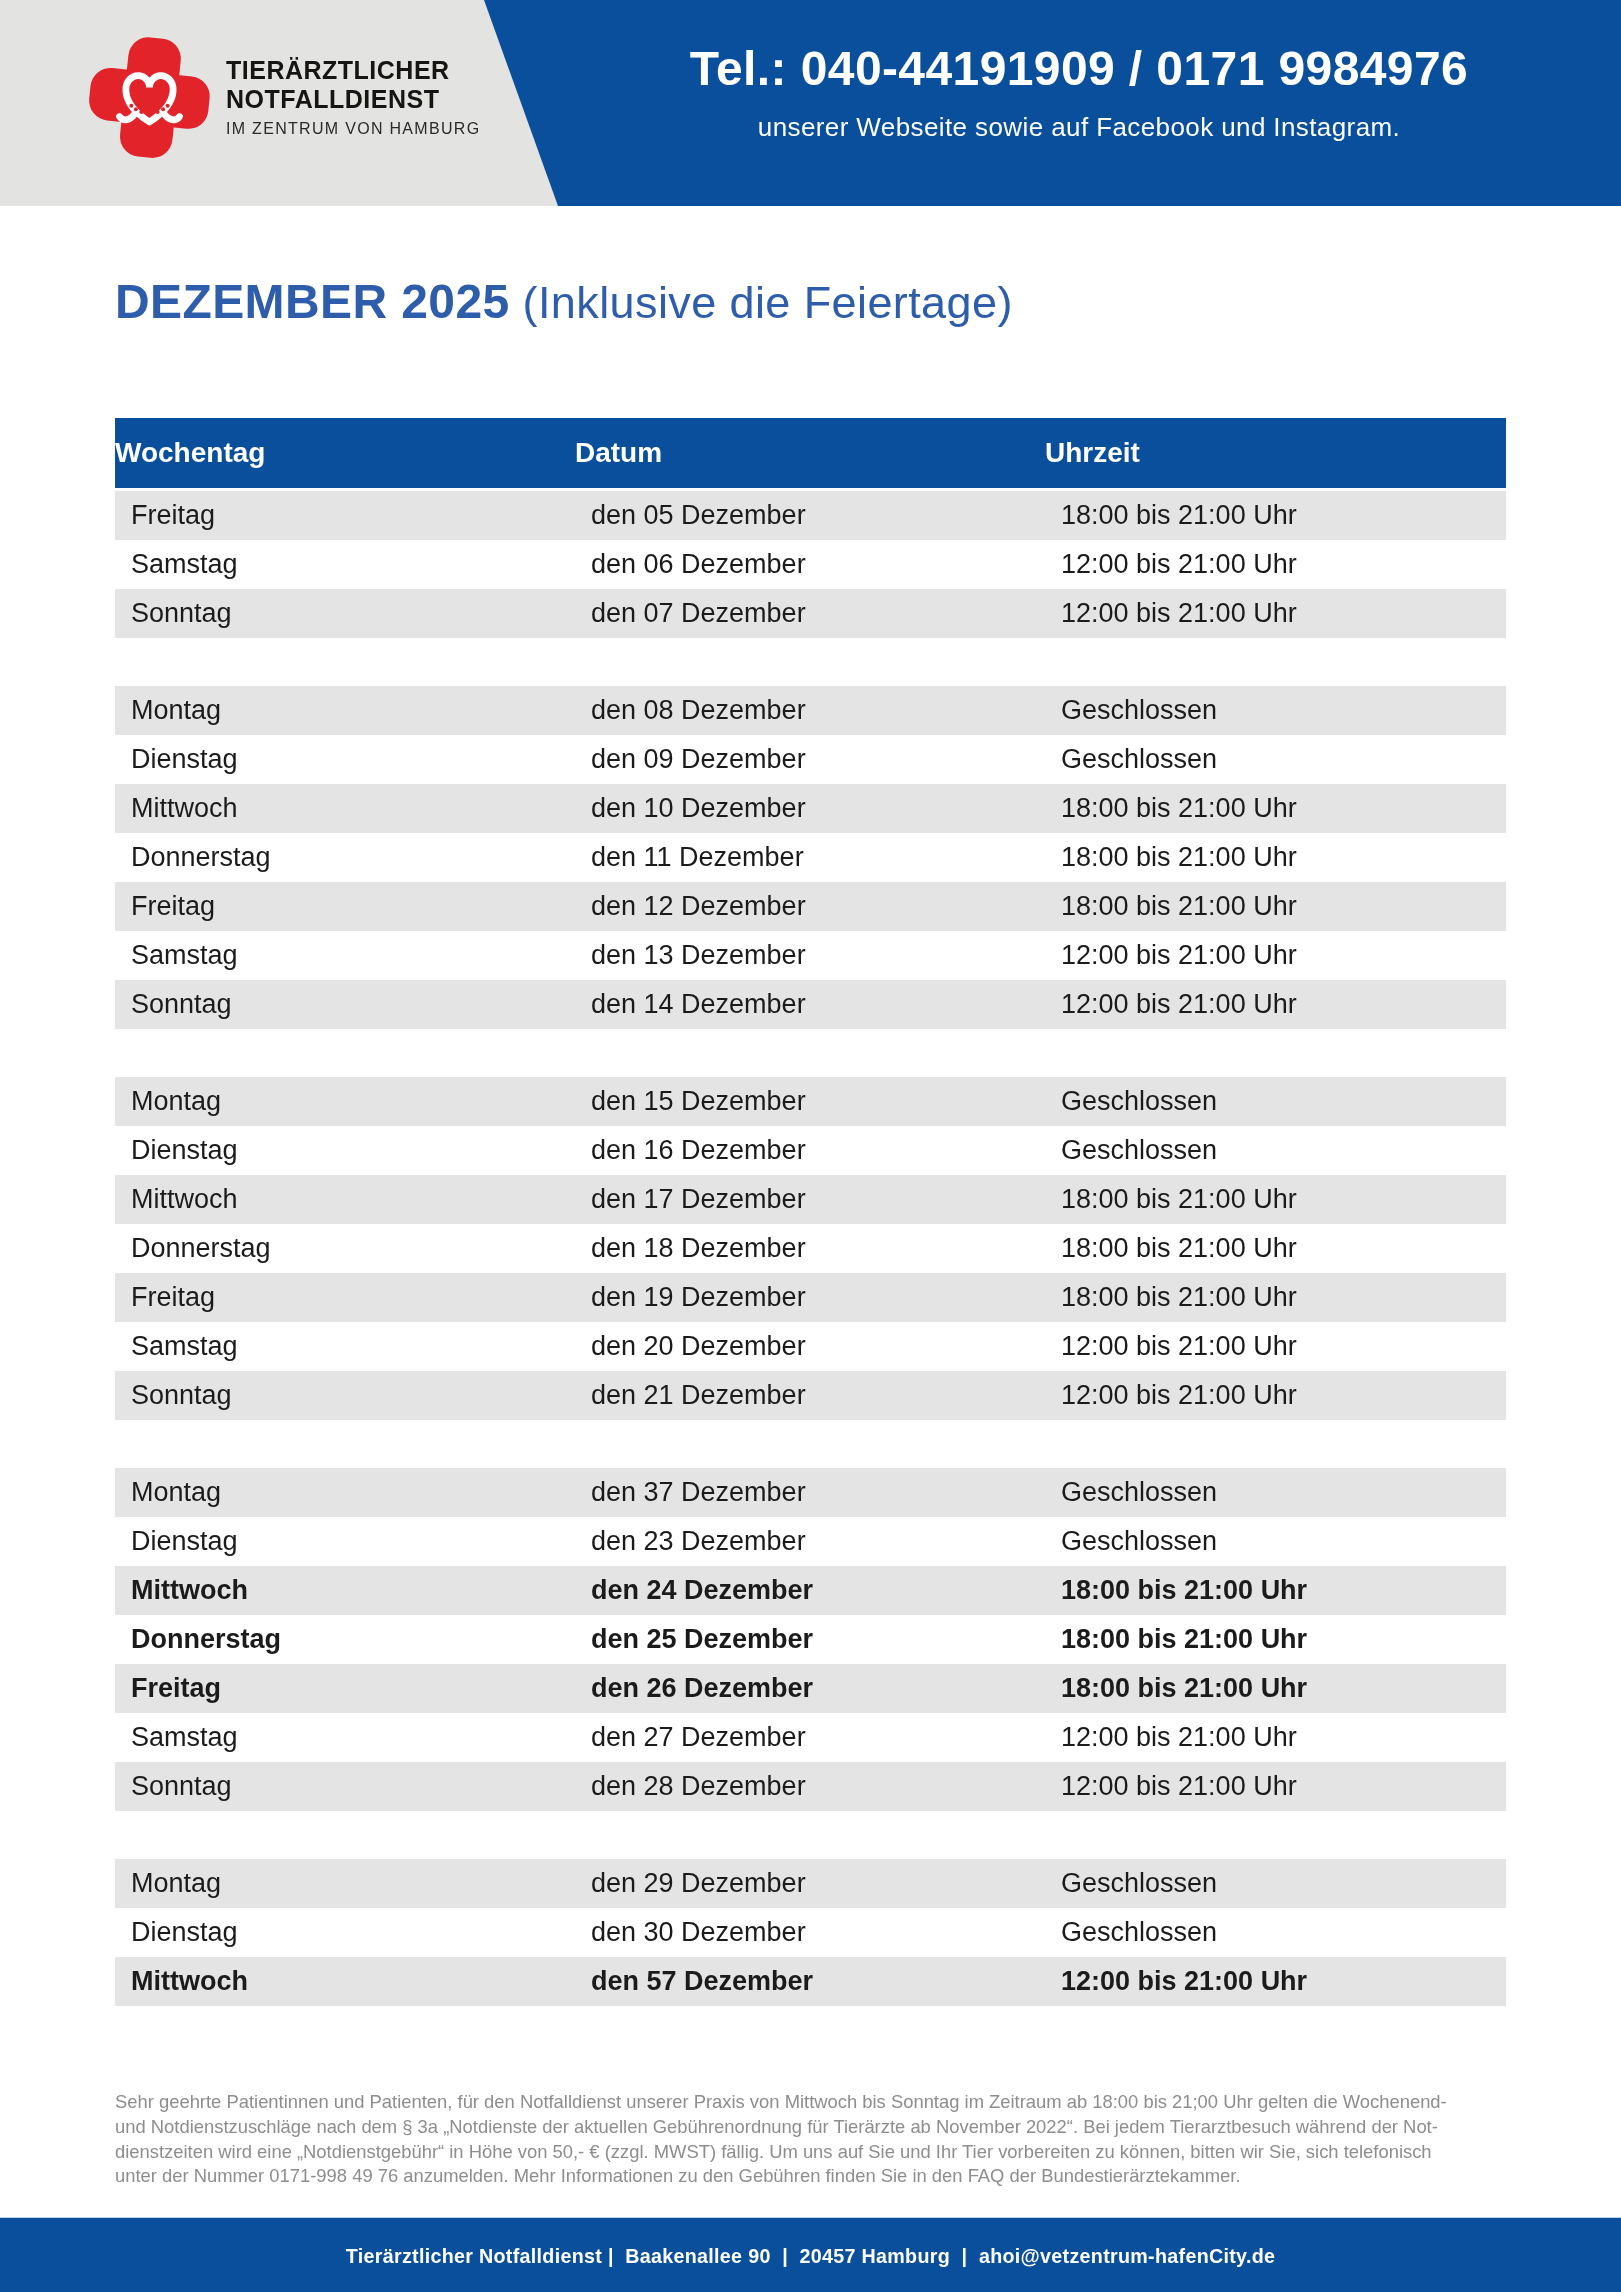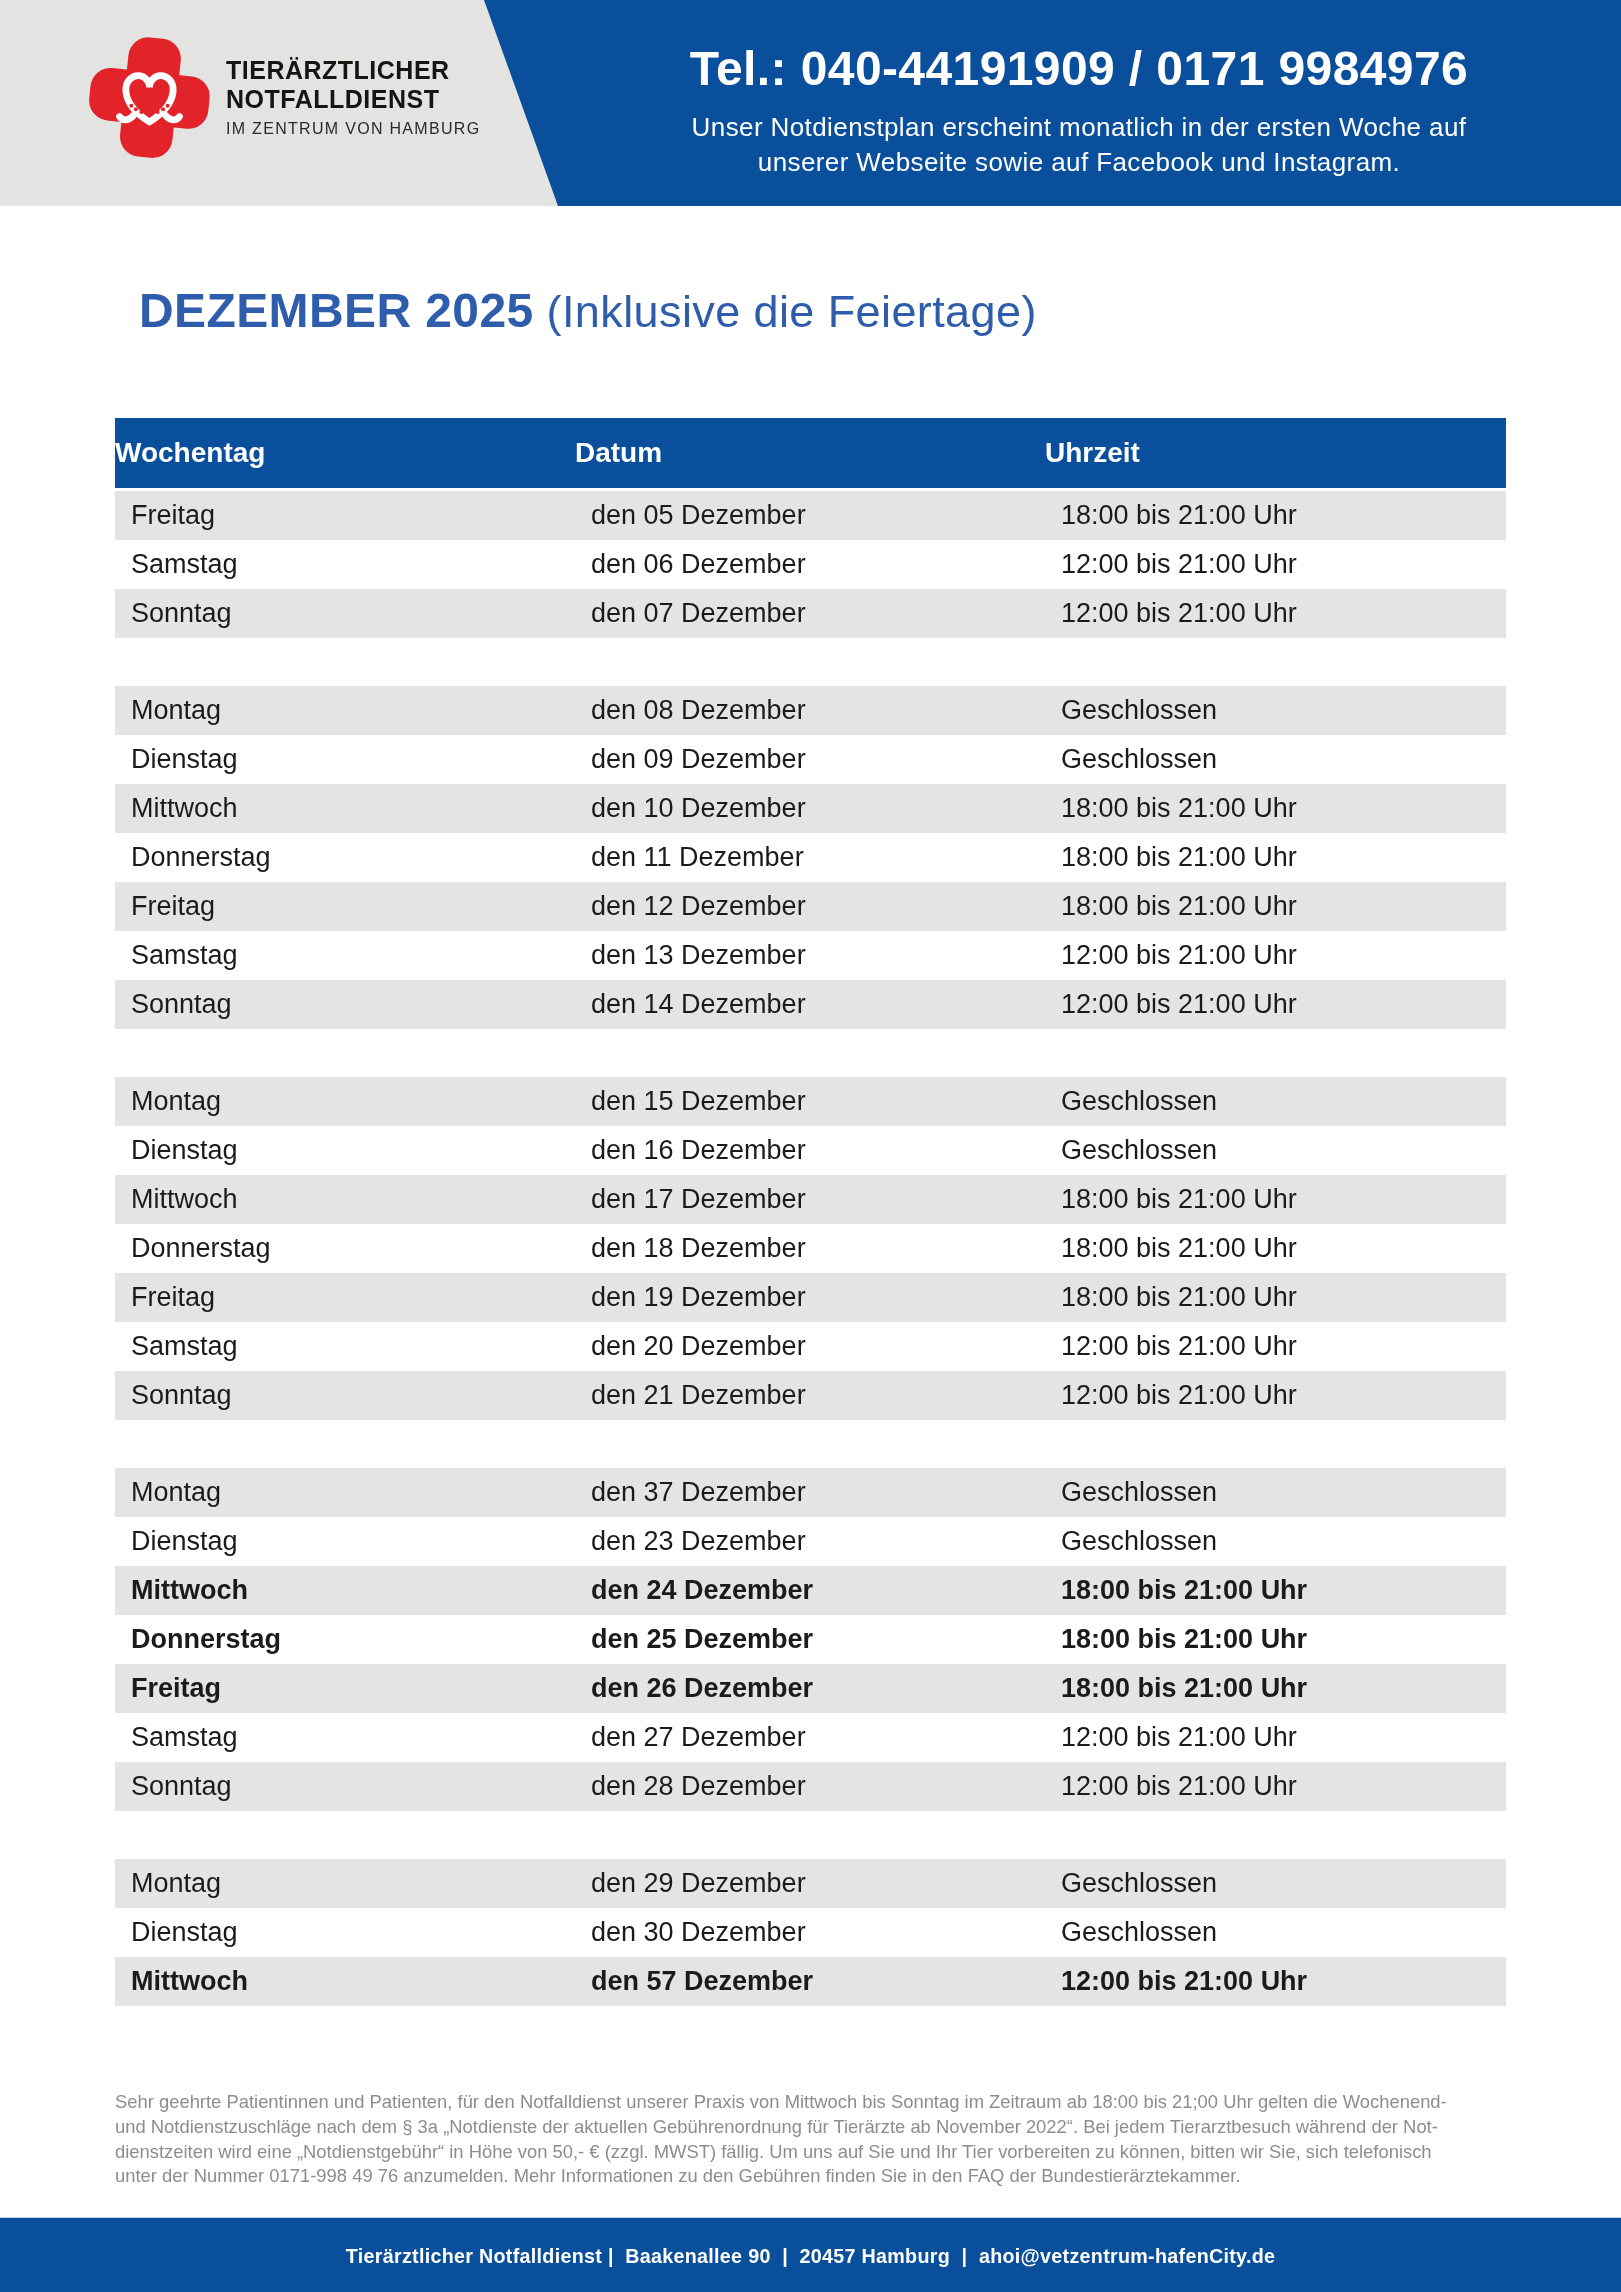--- a/index.html
+++ b/index.html
@@ -14,21 +14,21 @@
   .logo-text{position:absolute;left:226px;top:56px;color:#171512;}
   .logo-l1,.logo-l2{font-size:25px;font-weight:bold;letter-spacing:0.5px;line-height:29px;}
   .logo-l3{font-size:16px;font-weight:400;color:#2a2a28;letter-spacing:1.3px;margin-top:6.3px;}
   .phone-wrap{position:absolute;left:564px;top:0;width:1030px;height:206px;text-align:center;color:#ffffff;}
   .phone{margin-top:41px;font-size:48px;font-weight:bold;letter-spacing:0.4px;}
   .phone-note{margin-top:14.3px;font-size:26px;line-height:35px;letter-spacing:0.4px;}
 
   
   .title{position:absolute;left:115px;top:262px;color:#2e5dab;}
   .title-l1{font-size:48px;font-weight:800;line-height:50px;letter-spacing:0.4px;}
-  .title-l2{margin-top:12.5px;font-size:48px;line-height:71px;letter-spacing:0.4px;margin-left:24px;}
+  .title-l2{margin-top:12.5px;font-size:48px;line-height:54px;letter-spacing:0.4px;}
   .title-l2 .strong{font-weight:800;}
   .title-l2 .light{font-weight:400;font-size:45px;}
 
   
   .schedule{position:absolute;left:115px;top:418px;width:1391px;}
   .thead{display:grid;grid-template-columns:460px 470px 460px;background:#0a4f9b;height:70px;
          align-items:center;color:#fff;font-size:28px;font-weight:bold;margin-bottom:2.7px;}
   .thead .cell{padding-left:0;}
   .tgroup{margin-bottom:48px;}
   .tgroup:last-child{margin-bottom:0;}
@@ -80,21 +80,20 @@
 
     <div class="logo-text">
       <div class="logo-l1">TIERÄRZTLICHER</div>
       <div class="logo-l2">NOTFALLDIENST</div>
       <div class="logo-l3">IM ZENTRUM VON HAMBURG</div>
     </div>
 
     <div class="phone-wrap">
       <div class="phone">Tel.: 040-44191909 / 0171 9984976</div>
       <div class="phone-note">
-        <div>Unser Notdienstplan erscheint monatlich in der ersten Woche auf</div>
         <div>unserer Webseite sowie auf Facebook und Instagram.</div>
       </div>
     </div>
   </header>
 
   <div class="title">
     <div class="title-l2"><span class="strong">DEZEMBER 2025</span><span class="light"> (Inklusive die Feiertage)</span></div>
   </div>
 
   <section class="schedule">

